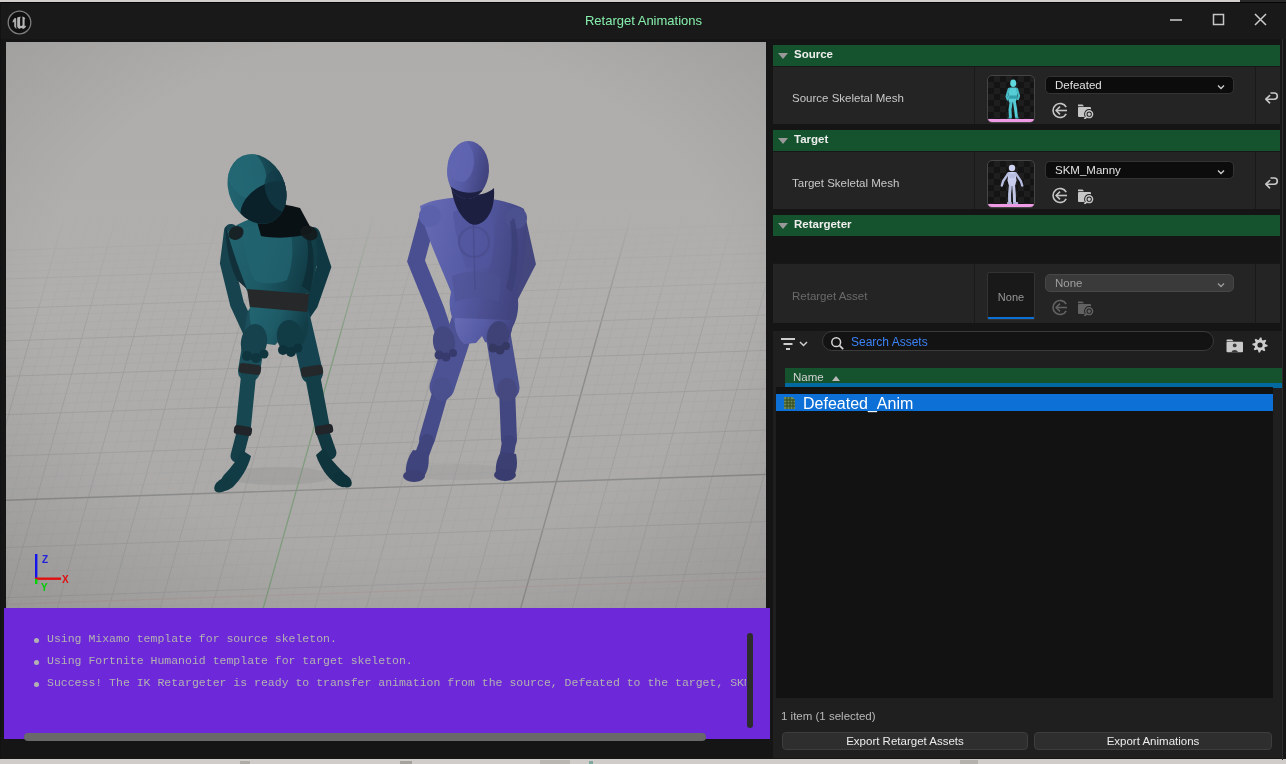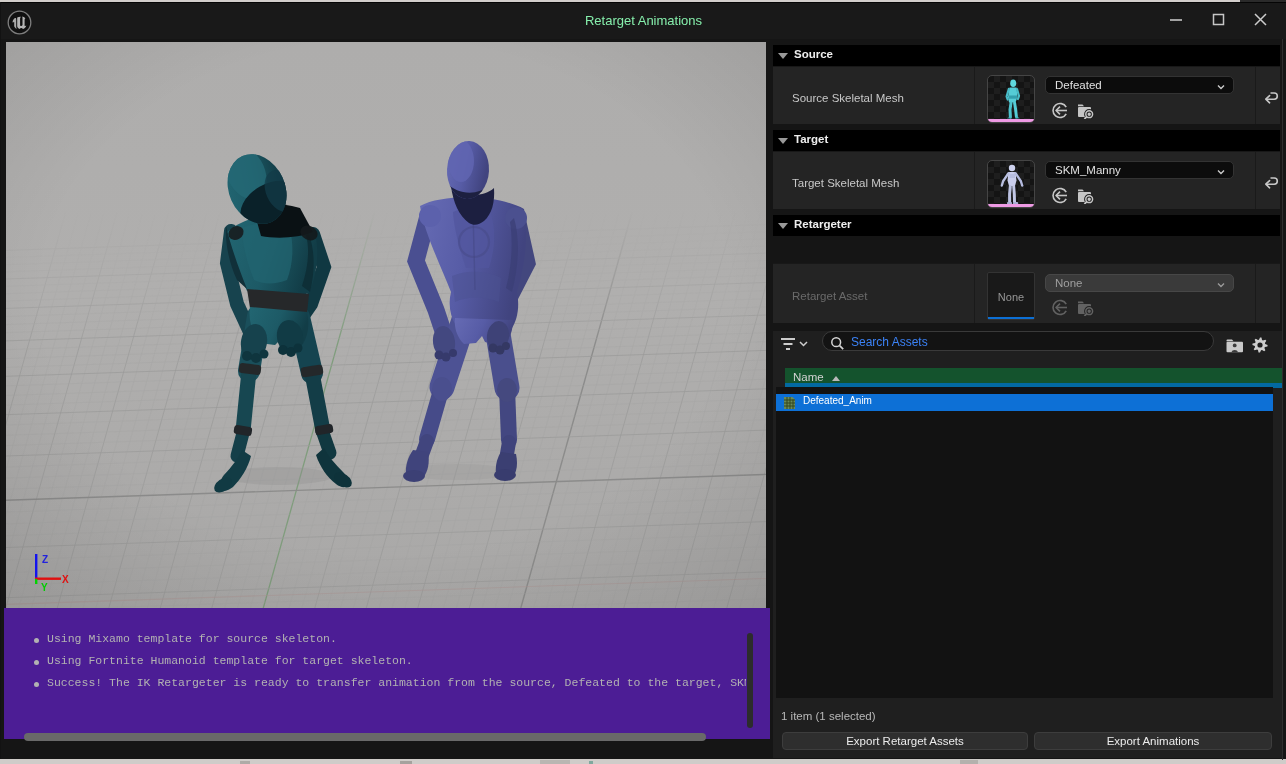--- a/index.html
+++ b/index.html
@@ -8,27 +8,27 @@
 #win { position:absolute; left:1px; top:2px; width:1285px; height:757px;
   background:#151515; border-top:1px solid #050505; }
 
 #titlebar { position:absolute; left:0; top:0; width:100%; height:36px; background:#191919; }
 #title { position:absolute; left:0; top:0; width:100%; height:36px; line-height:36px;
   text-align:center; color:#86efac; font-size:13px; }
 .winbtn { position:absolute; top:0; width:30px; height:34px; color:#c6c6c6; }
 
 #vp { position:absolute; left:5px; top:39px; width:760px; height:566px; }
 
-#console { position:absolute; left:3px; top:605px; width:766px; height:131px; background:#4c1d95; }
+#console { position:absolute; left:3px; top:605px; width:766px; height:131px; background:#6d28d9; }
 .clog { position:absolute; left:43px; color:#b2b2b2; font-family:"Liberation Mono",monospace;
   font-size:11.5px; white-space:nowrap; width:699px; overflow:hidden; }
 .bullet { position:absolute; left:30px; width:5px; height:5px; border-radius:50%; background:#b2b2b2; }
 
 #rpanel { position:absolute; left:772px; top:38px; width:509px; height:717px; background:#151515; }
-.sechead { position:absolute; left:0; width:507px; height:21px; background:#000000; }
+.sechead { position:absolute; left:0; width:507px; height:21px; background:#14532d; }
 .sechead span { position:absolute; left:21px; top:3px; font-size:11.5px; font-weight:bold; color:#eeeeee; }
 .tri { position:absolute; left:5px; top:8px; width:0; height:0;
   border-left:5px solid transparent; border-right:5px solid transparent; border-top:6px solid #999999; }
 .prow { position:absolute; left:0; width:507px; background:#242424; border-top:1px solid #181818; }
 .plabel { position:absolute; left:19px; font-size:11.5px; color:#c8c8c8; }
 .pdiv { position:absolute; left:201px; top:0; width:1px; height:100%; background:#1a1a1a; }
 .pdiv2 { position:absolute; left:482px; top:0; width:1px; height:100%; background:#1a1a1a; }
 .combo { position:absolute; left:272px; width:189px; height:18px; background:#0c0c0c;
   border:1px solid #333333; border-radius:5px; color:#e0e0e0; font-size:11.5px; line-height:17px;
   padding-left:9px; }
@@ -41,21 +41,21 @@
 
 #browser { position:absolute; left:0px; top:290px; width:509px; height:427px; background:#1f1f1f; }
 #searchbox { position:absolute; left:49px; top:0px; width:392px; height:20px; background:#131313;
   border:1px solid #3a3a3a; border-radius:11px; }
 #searchbox span { position:absolute; left:28px; top:3px; font-size:12px; color:#3b82f6; }
 #namehdr { position:absolute; left:12px; top:37px; width:497px; height:20px; background:#14532d;
   border-bottom:5px solid #0369a1; }
 #namehdr span { position:absolute; left:8px; top:3px; font-size:11.5px; color:#d2d2d2; }
 #list { position:absolute; left:3px; top:56px; width:497px; height:311px; background:#121212; }
 #selrow { position:absolute; left:0px; top:7px; width:497px; height:17px; background:#0d70d6; }
-#selrow span { position:absolute; left:27px; top:1px; font-size:10px; color:#ffffff; }
+#selrow span { position:absolute; left:27px; top:1px; font-size:16px; color:#ffffff; }
 #itemcount { position:absolute; left:8px; top:379px; font-size:11.5px; color:#b8b8b8; }
 .ebtn { position:absolute; top:401px; height:18px; background:#2e2e2e; border:1px solid #3d3d3d;
   border-radius:4px; color:#ececec; font-size:11.5px; text-align:center; line-height:17px; }
 </style></head>
 <body>
 
 <div class="abs" style="left:0;top:0;width:1286px;height:2px;background:#d2cecb;"></div>
 <div class="abs" style="left:0;top:759px;width:1286px;height:5px;background:#cfccc9;"></div>
 <div class="abs" style="left:540px;top:760px;width:30px;height:4px;background:#b9b6b2;"></div>
 <div class="abs" style="left:400px;top:761px;width:12px;height:3px;background:#a5a29e;"></div>

